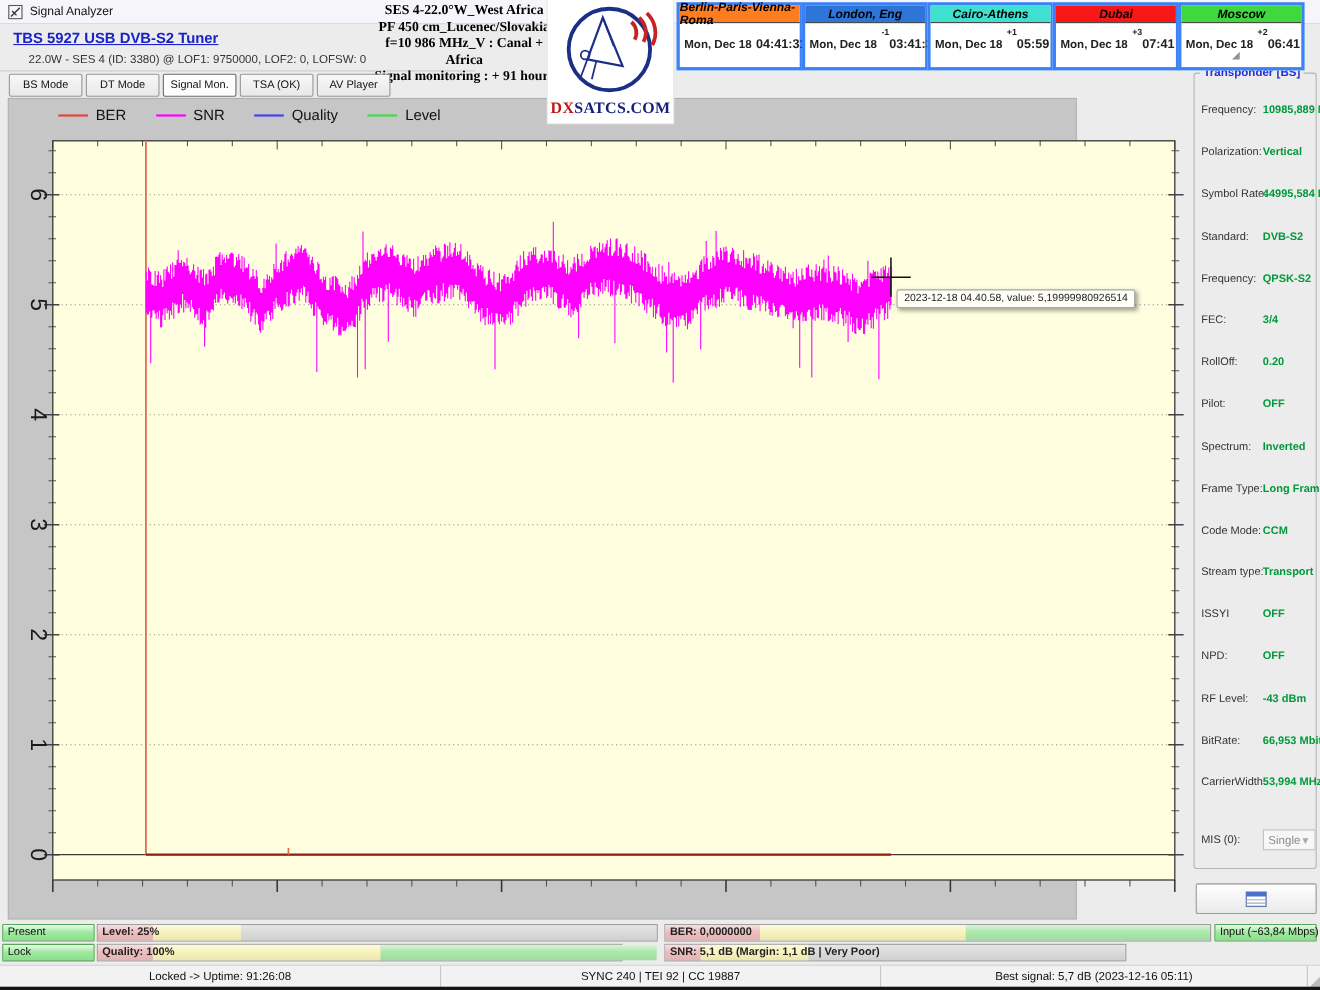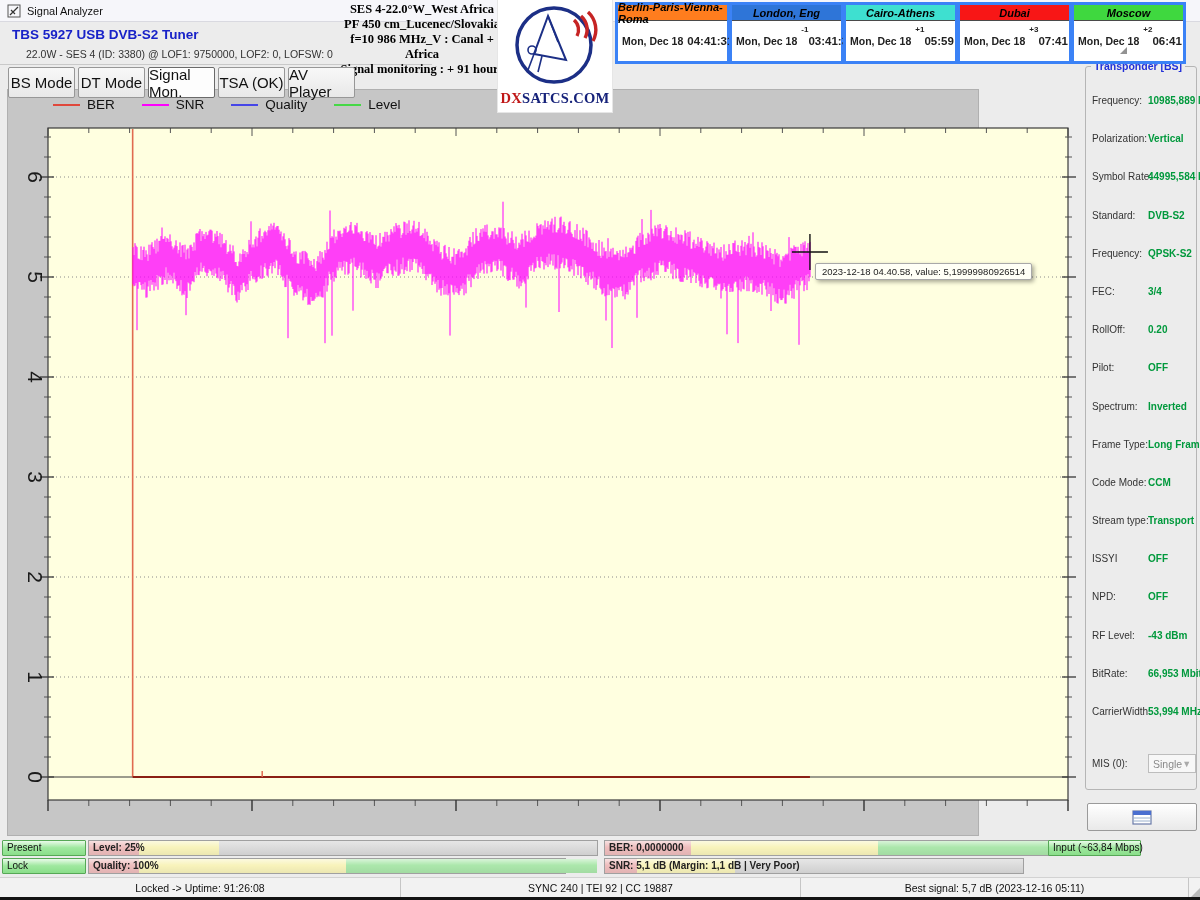--- a/index.html
+++ b/index.html
@@ -9,26 +9,26 @@
     font-family:"Liberation Sans", sans-serif; overflow:hidden; color:#222;
   }
   
   .titlebar { position:absolute; left:0; top:0; width:1200px; height:22px;
     background:#f6f6fa; border-bottom:1px solid #d9d9e0; display:flex; align-items:center; }
   .titlebar .app-title { font-size:11px; color:#111; margin-left:6px; }
   .titlebar svg { margin-left:7px; }
   .win-controls { position:absolute; left:1124px; top:-4px; z-index:0; color:#555;
     font-size:13px; display:flex; gap:16px; }
   
-  .tuner-name { position:absolute; left:12px; top:27px; color:#1822c8; font-weight:bold; font-size:13.5px; }
+  .tuner-name { position:absolute; left:12px; top:27px; color:#1822c8; font-weight:bold; font-size:13.5px;text-decoration:underline; }
   .tuner-config { position:absolute; left:26px; top:48px; font-size:10.5px; color:#333; }
   .hdr-divider { position:absolute; left:0; top:64px; width:432px; height:1px; background:#c9c9c9; }
   
   .tabs { position:absolute; left:8px; top:67px; display:flex; gap:3px; z-index:2; }
-  .tab { width:67px; height:31px; font-size:15px; color:#111; background:linear-gradient(#f8f8f8,#e8e8e8);
+  .tab { width:67px; height:21px; font-size:10px; color:#111; background:linear-gradient(#f8f8f8,#e8e8e8);
     border:1px solid #979797; border-radius:2px; display:flex; align-items:center; justify-content:center; cursor:default; }
   .tab.active { background:#fdfdfd; border:1px solid #6a6a6a; box-shadow:0 1px 0 #fff inset; }
   
   .session { position:absolute; left:338px; top:2px; width:168px; text-align:center;
     font-family:"Liberation Serif", serif; font-weight:bold; font-size:12.5px; line-height:15px; color:#000; }
   
   .logo { position:absolute; left:498px; top:0; width:114px; height:112px; background:#fff; z-index:3;
     text-align:center; box-shadow:0 0 0 1px #e6e6e6; }
   .logo-text { font-family:"Liberation Serif", serif; font-weight:bold; font-size:14.5px; letter-spacing:.3px; margin-top:-2px; }
   .logo-text .lt-a { color:#c01818; }
@@ -492,21 +492,21 @@
   <span class="seg" style="left: 0px; width: 50px; background-color: rgb(238, 189, 189);"></span>
       <span class="seg" style="left: 50px; width: 207px; background-color: rgb(248, 243, 187);"></span>
       <span class="seg" style="left: 257px; width: 251px; background-color: rgb(171, 231, 171);"></span>
     </div>
   <div class="bar" style="left:604px; top:858px; width:420px;">
     <span class="bar-label">SNR: 5,1 dB (Margin: 1,1 dB | Very Poor)</span>
   <span class="seg" style="left: 0px; width: 32px; background-color: rgb(238, 189, 189);"></span>
       <span class="seg" style="left: 32px; width: 98px; background-color: rgb(248, 243, 187);"></span>
     </div>
 
-  <div class="green-btn" style="left:1048px; top:840px; width:93px;">Input (~63,84 Mbps)</div>
+  <div class="green-btn" style="left:1104px; top:840px; width:93px;">Input (~63,84 Mbps)</div>
   <div class="green-btn" style="left:1104px; top:880px; width:93px;">Sync TS</div>
 
   <div class="statusbar">
     <div class="status-sec s1">Locked -&gt; Uptime: 91:26:08</div>
     <div class="status-sec s2">SYNC 240 | TEI 92 | CC 19887</div>
     <div class="status-sec s3">Best signal: 5,7 dB (2023-12-16 05:11)</div>
     <div class="status-sec grip">
         <div class="grip-tri"></div>
       </div>
   </div>

